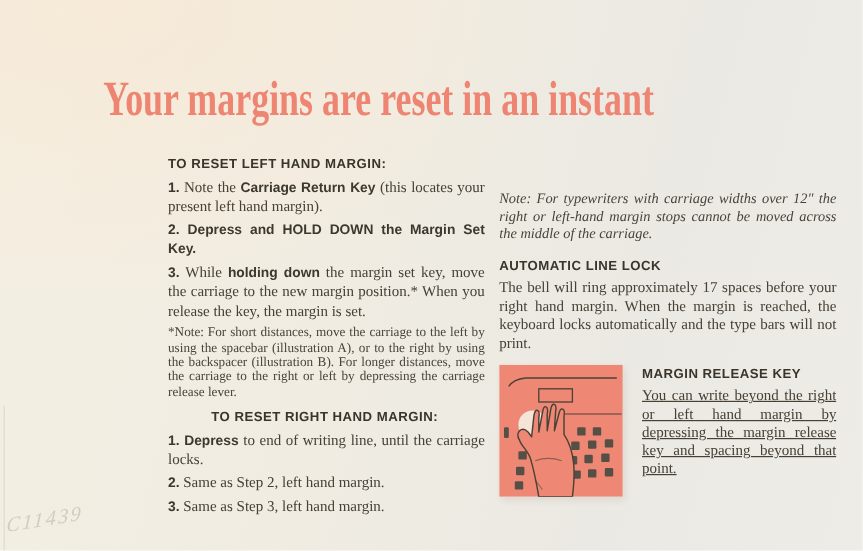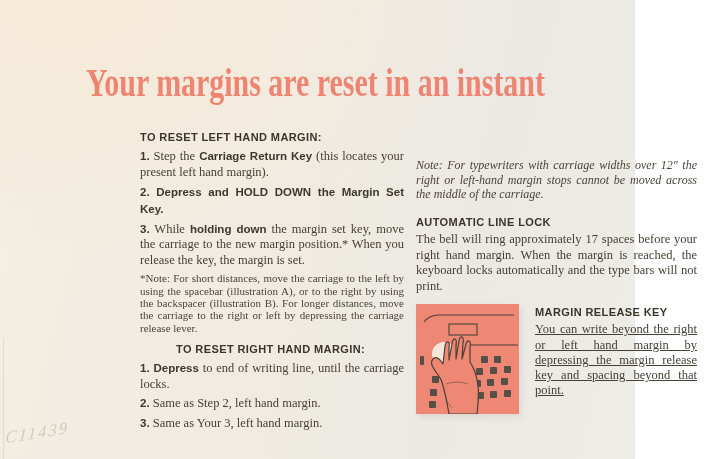--- a/index.html
+++ b/index.html
@@ -3,21 +3,21 @@
 <meta charset="utf-8">
 <style>
   html, body { margin: 0; padding: 0; }
   body {
     width: 719px; height: 459px;
     font-family: "Liberation Serif", serif;
     overflow: hidden;
   }
   .page {
     position: relative;
-    width: 635px; height: 459px;
+    width: 719px; height: 459px;
     background:
       radial-gradient(ellipse 620px 380px at 12% 2%, rgba(247,233,214,0.85), rgba(247,233,214,0) 65%),
       linear-gradient(104deg, #f4efe2 0%, #f0ece2 42%, #ebe9e3 72%, #edece7 100%);
   }
   .scan-edge {
     position: absolute; left: 3px; top: 338px; width: 1px; height: 121px;
     background: rgba(120,110,95,0.14);
   }
   .title {
     position: absolute; left: 86px; top: 58px;
@@ -111,35 +111,35 @@
 
 <div class="page">
 
   <div class="scan-edge"></div>
 
   <div class="title">Your margins are reset in an instant</div>
 
   <div class="col-left">
     <p class="sec-head">TO RESET LEFT HAND MARGIN:</p>
 
-    <p class="step"><span class="num">1.</span><span> Step the </span><span class="b">Carriage Return Key</span><span> (this locates your present left hand margin).</span></p>
+    <p class="step"><span class="num">1.</span><span> Note the </span><span class="b">Carriage Return Key</span><span> (this locates your present left hand margin).</span></p>
 
     <p class="step bold-all"><span class="num">2.</span><span> Depress and HOLD DOWN the Margin Set Key.</span></p>
 
     <p class="step"><span class="num">3.</span><span> While </span><span class="b">holding down</span><span> the margin set key, move the carriage to the new margin position.* When you release the key, the margin is set.</span></p>
 
     <p class="footnote">*Note: For short distances, move the carriage to the left by using the spacebar (illustration A), or to the right by using the backspacer (illustration B). For longer distances, move the carriage to the right or left by depressing the carriage release lever.</p>
 
     <p class="sec-head gap-head">TO RESET RIGHT HAND MARGIN:</p>
 
     <p class="step"><span class="num">1.</span><span class="b"> Depress</span><span> to end of writing line, until the carriage locks.</span></p>
 
     <p class="step"><span class="num">2.</span><span> Same as Step 2, left hand margin.</span></p>
 
-    <p class="step"><span class="num">3.</span><span> Same as Your 3, left hand margin.</span></p>
+    <p class="step"><span class="num">3.</span><span> Same as Step 3, left hand margin.</span></p>
   </div>
 
   <div class="col-right">
     <p class="note-italic">Note: For typewriters with carriage widths over 12″ the right or left-hand margin stops cannot be moved across the middle of the carriage.</p>
 
     <p class="sec-head linelock-head">AUTOMATIC LINE LOCK</p>
     <p class="body-p">The bell will ring approximately 17 spaces before your right hand margin. When the margin is reached, the keyboard locks automatically and the type bars will not print.</p>
 
     <div class="release-wrap">
       <svg class="illus-box" viewBox="0 0 103 110" aria-hidden="true">

